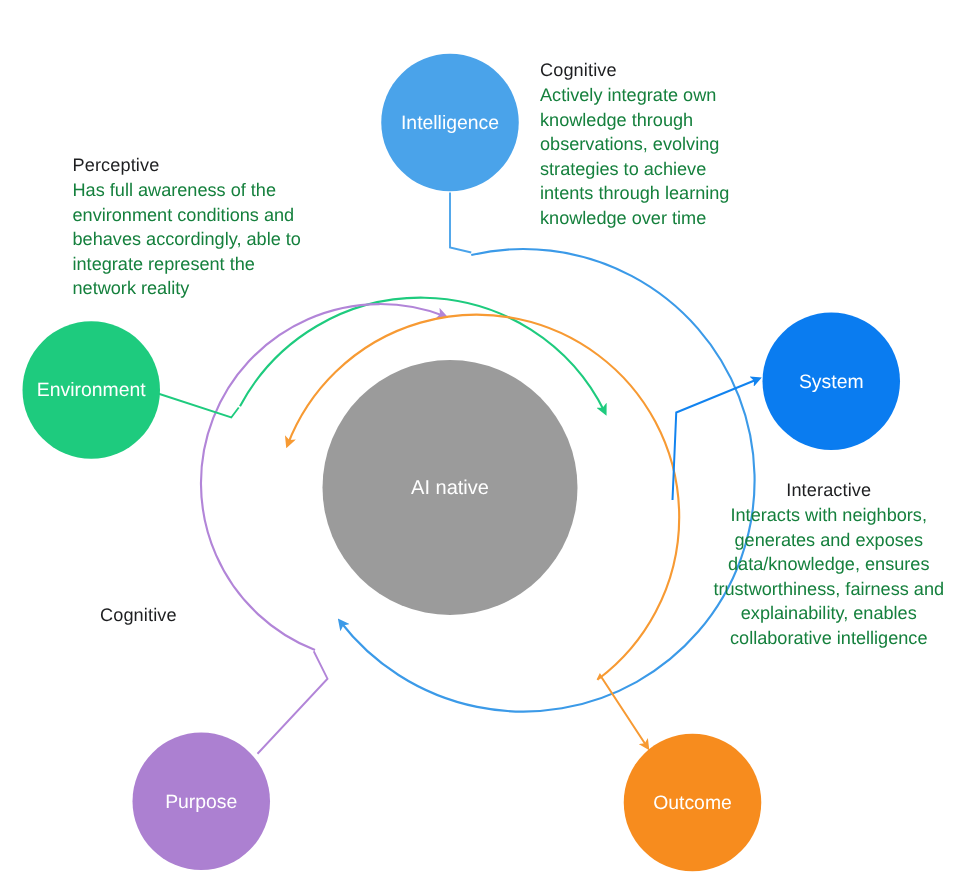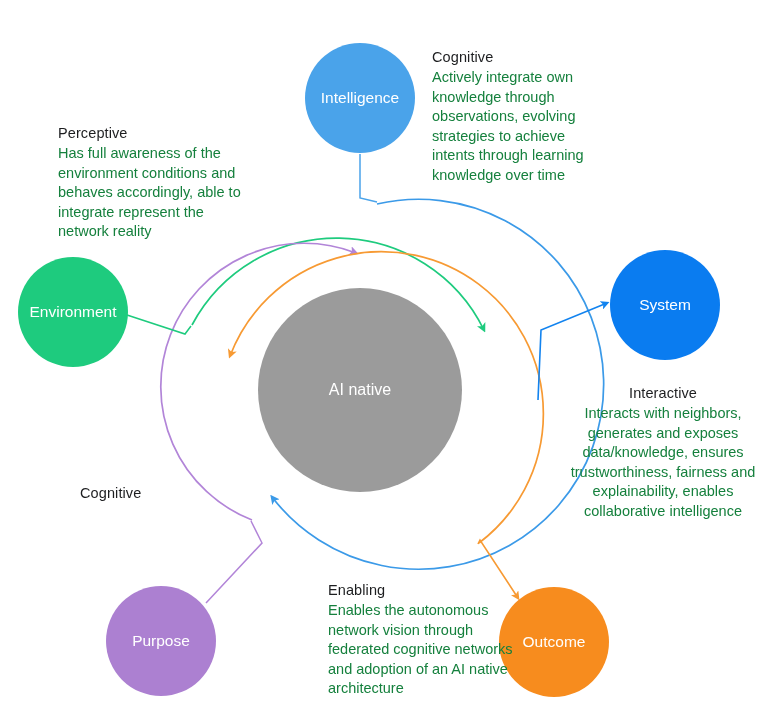--- a/index.html
+++ b/index.html
@@ -157,18 +157,14 @@
 
   <div class="callout" id="callout-interactive">
     <span class="callout-title">Interactive</span>
     <span class="callout-body">Interacts with neighbors, generates and exposes data/knowledge, ensures trustworthiness, fairness and explainability, enables collaborative intelligence</span>
   </div>
 
   <div class="callout" id="callout-objective">
     <span class="callout-title">Cognitive</span>
   </div>
 
-  <div class="callout" id="callout-enabling">
-    <span class="callout-title">Enabling</span>
-    <span class="callout-body">Enables the autonomous network vision through federated cognitive networks and adoption of an AI native architecture</span>
-  </div>
 
 </div>
 
 </body></html>

